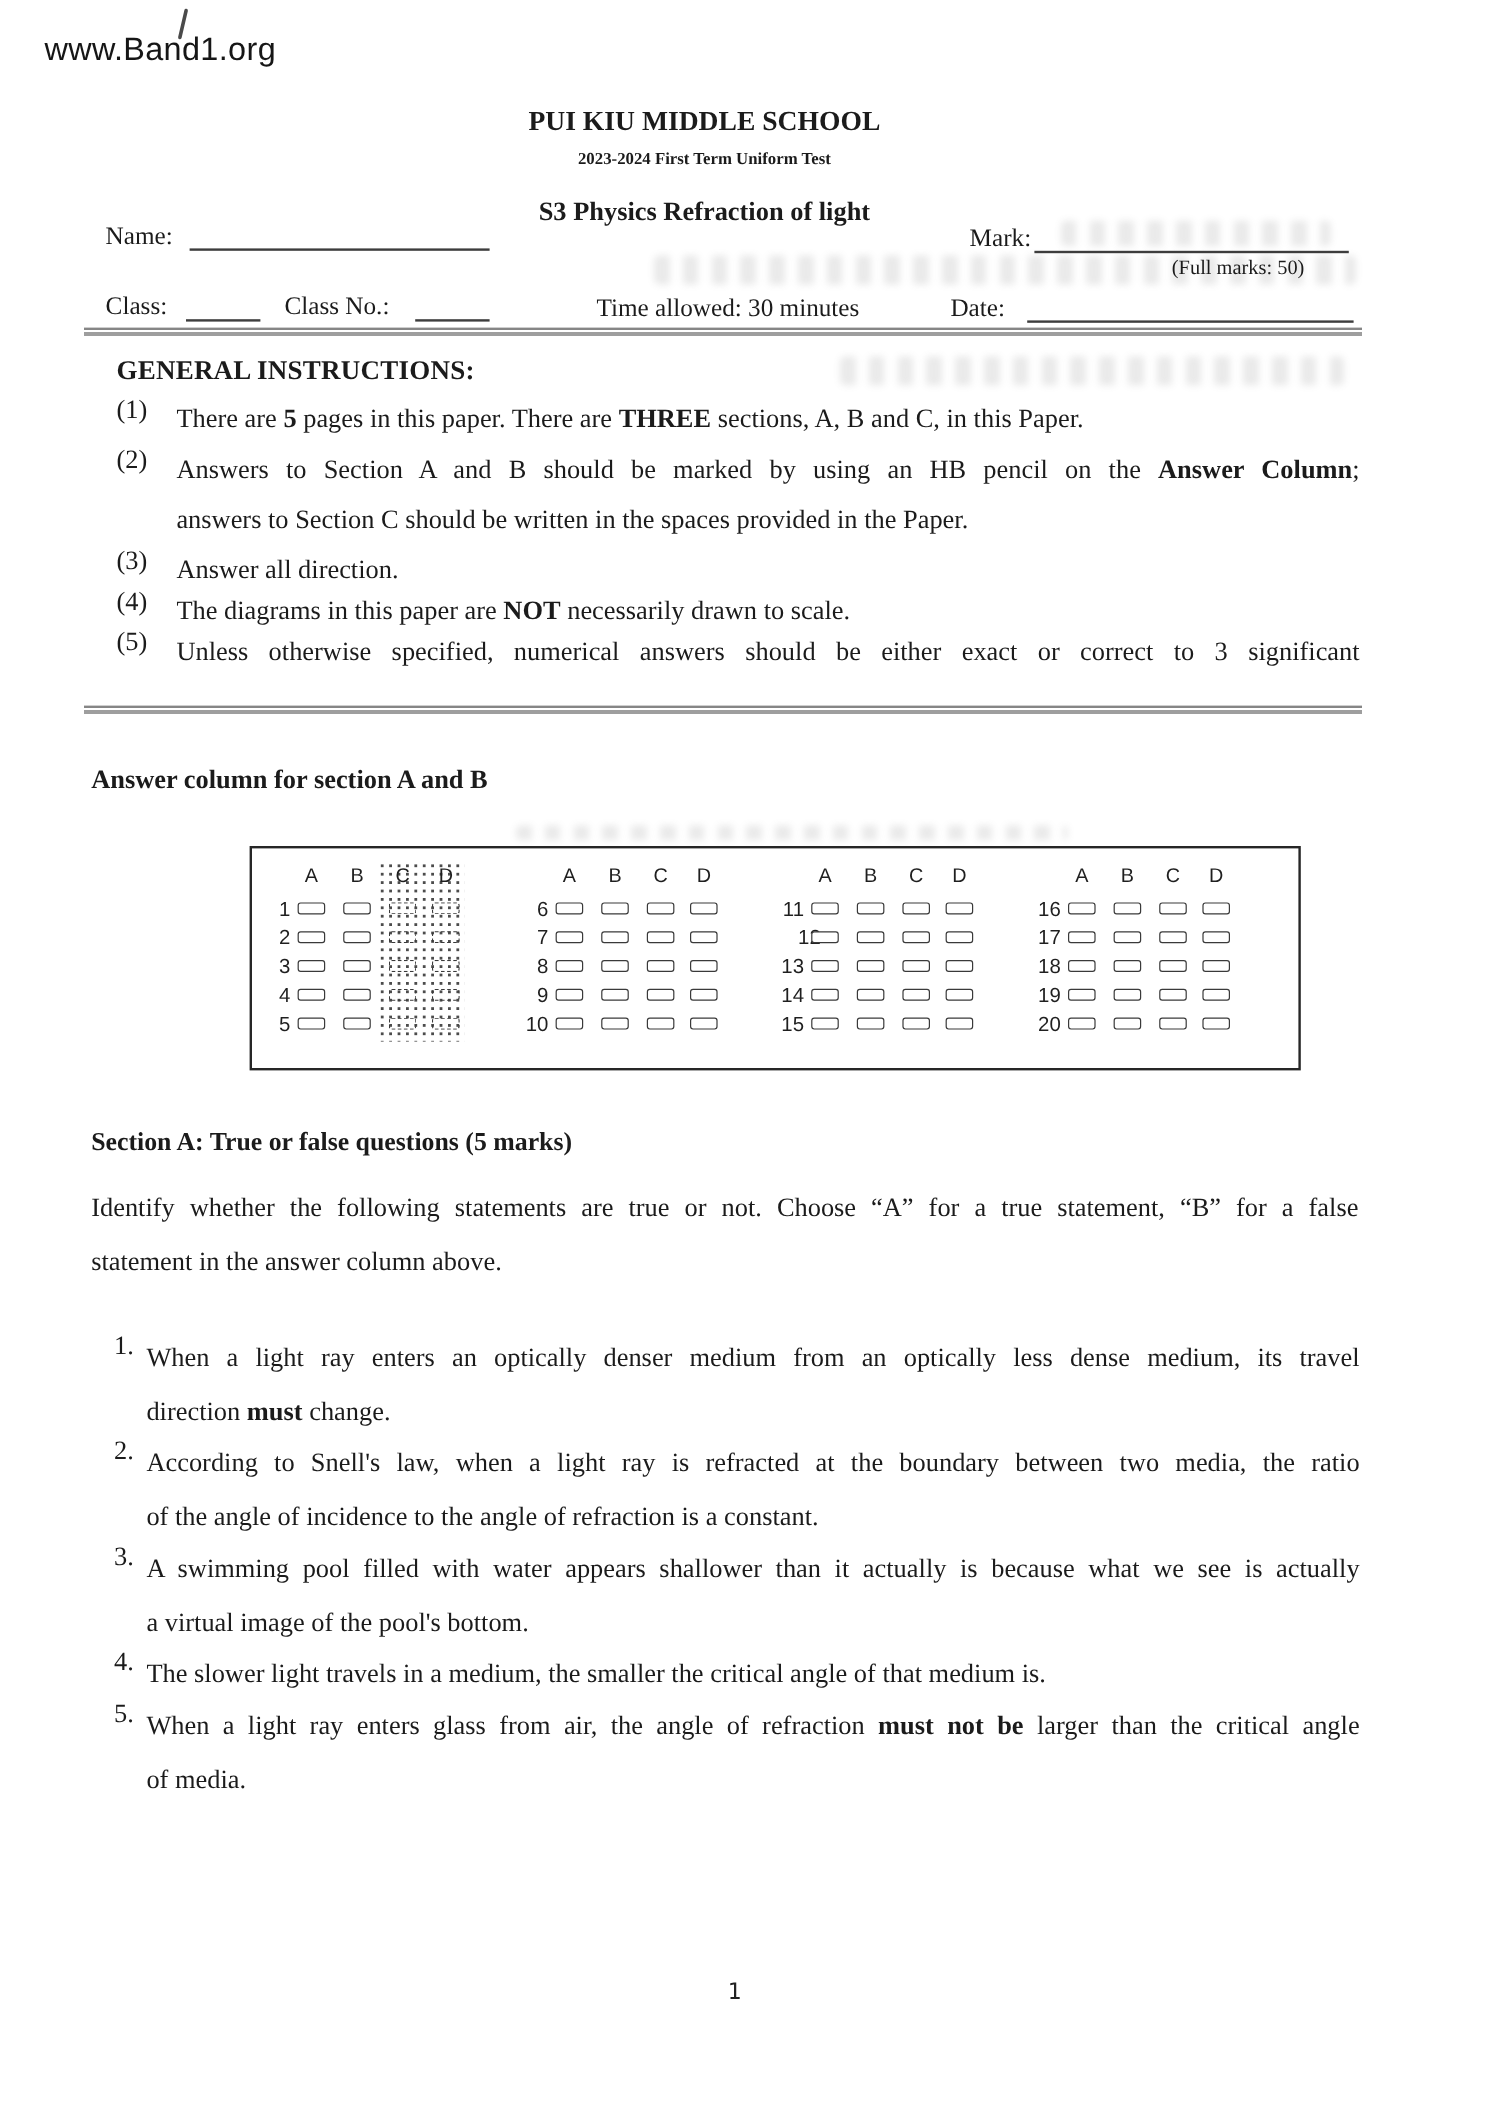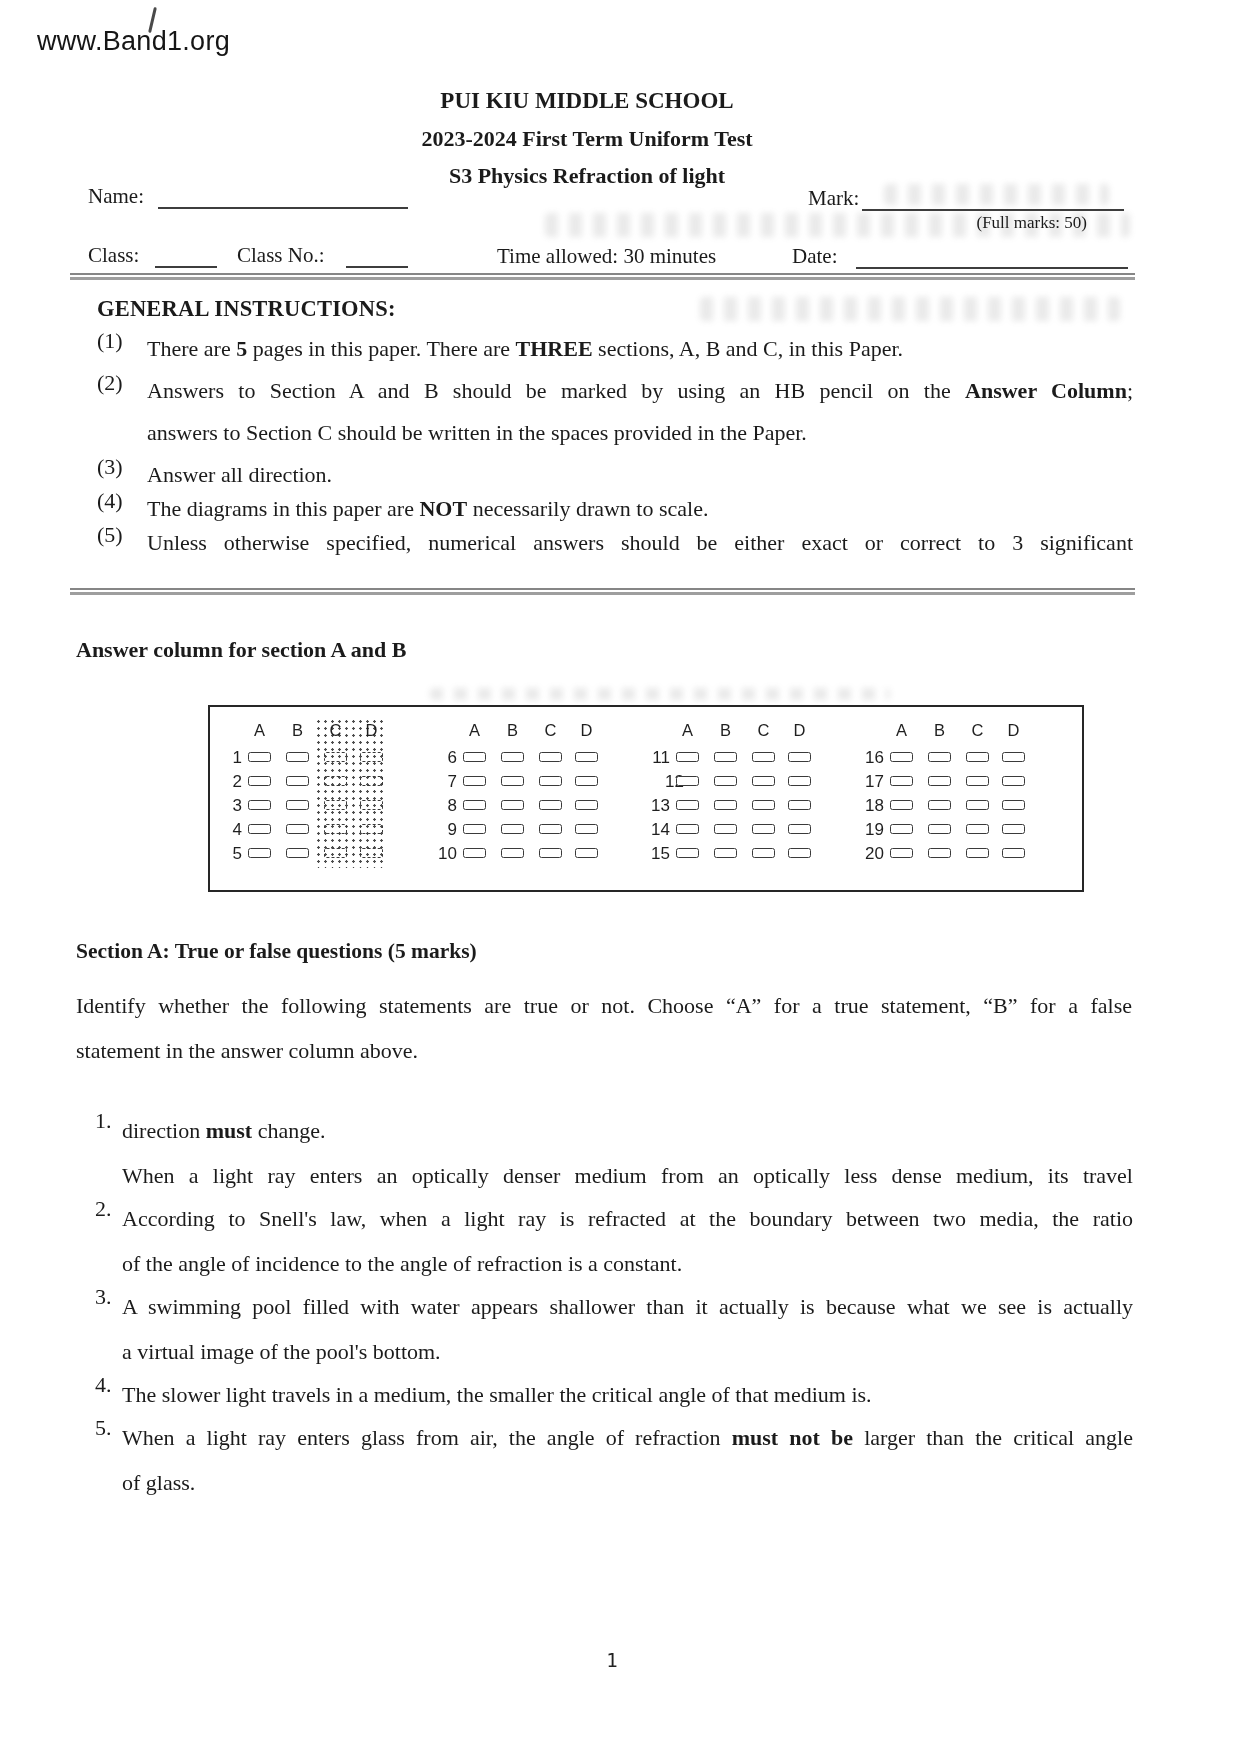--- a/index.html
+++ b/index.html
@@ -12,21 +12,21 @@
   
   #watermark{left:37px;top:26px;font-family:"Liberation Sans","DejaVu Sans",sans-serif;
     font-size:27px;color:#161616;letter-spacing:.3px;}
   #pen-stroke{left:151px;top:7px;width:3px;height:26px;background:#4a4a4a;
     transform:rotate(13deg);border-radius:2px;}
   .smudge{filter:blur(3px);opacity:.14;border-radius:4px;
     background:repeating-linear-gradient(90deg,#6a6a6a 0 13px,transparent 13px 24px);}
   
   .title-wrap{left:72px;width:1030px;text-align:center;font-weight:bold;}
   #school-name{top:88px;font-size:23px;}
-  #test-title{top:126px;font-size:22px;}
+  #test-title{top:126px;font-size:14px;}
   #subject-title{top:163px;font-size:22px;}
   .lbl{font-size:21px;}
   .wline{border-top:2px solid #3d3d3d;height:0;}
   #name-label{left:88px;top:184px;}
   #name-line{left:158px;top:207px;width:250px;}
   #mark-label{left:808px;top:186px;}
   #mark-line{left:862px;top:209px;width:262px;}
   #full-marks-note{left:905px;top:213px;width:182px;font-size:17px;text-align:right;}
   #class-label{left:88px;top:243px;}
   #class-line{left:155px;top:266px;width:62px;}
@@ -265,22 +265,22 @@
     </div>
 
   <div class="abs" id="section-a-heading">Section A: True or false questions (5 marks)</div>
   <div class="abs" id="section-a-intro">
       <div class="tline just"><span>Identify whether the following statements are true or not. Choose “A” for a true statement, “B” for a false</span></div>
       <div class="tline"><span>statement in the answer column above.</span></div>
     </div>
   <div class="question" id="q-1">
       <span class="num">1.</span>
       <div class="body">
+        <div class="tline just"><span>When a light ray enters an optically denser medium from an optically less dense medium, its travel</span></div>
         <div class="tline"><span>direction </span><span class="b">must</span><span> change.</span></div>
-        <div class="tline just"><span>When a light ray enters an optically denser medium from an optically less dense medium, its travel</span></div>
       </div>
     </div>
   <div class="question" id="q-2">
       <span class="num">2.</span>
       <div class="body">
         <div class="tline just"><span>According to Snell's law, when a light ray is refracted at the boundary between two media, the ratio</span></div>
         <div class="tline"><span>of the angle of incidence to the angle of refraction is a constant.</span></div>
       </div>
     </div>
   <div class="question" id="q-3">
@@ -293,18 +293,18 @@
   <div class="question" id="q-4">
       <span class="num">4.</span>
       <div class="body">
         <div class="tline"><span>The slower light travels in a medium, the smaller the critical angle of that medium is.</span></div>
       </div>
     </div>
   <div class="question" id="q-5">
       <span class="num">5.</span>
       <div class="body">
         <div class="tline just"><span>When a light ray enters glass from air, the angle of refraction </span><span class="b">must not be</span><span> larger than the critical angle</span></div>
-        <div class="tline"><span>of glass.</span></div>
+        <div class="tline"><span>of media.</span></div>
       </div>
     </div>
 
   <div class="abs" id="page-number">1</div>
 </div>
 
 </body></html>

